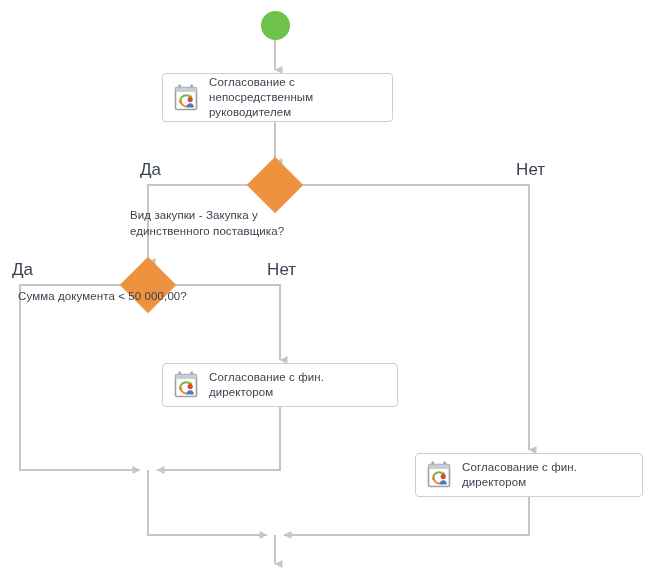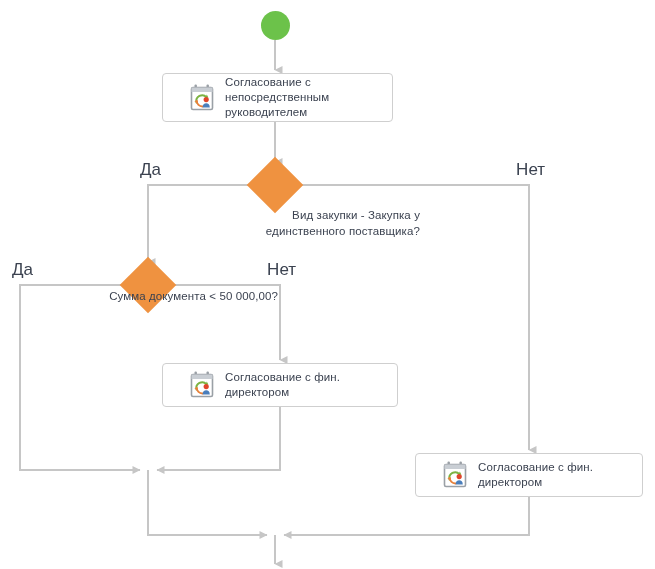--- a/index.html
+++ b/index.html
@@ -21,40 +21,40 @@
   .start-circle{
     width:29px;height:29px;border-radius:50%;
     background:#6cc24a;
   }
 
   .task-box{
     background:#ffffff;
     border:1px solid #cfcfcf;
     border-radius:4px;
     display:flex;align-items:center;
-    padding:0 8px 0 26px;
+    padding:0 8px 0 10px;
   }
   .task-icon{
     flex:0 0 auto;width:26px;height:28px;margin-right:10px;
   }
   .task-label{
     font-size:11.5px;line-height:15px;color:#3b4250;
     letter-spacing:.1px;white-space:pre-line;
   }
 
   .diamond{
     width:40px;height:40px;
     background:#ef9240;
     transform:rotate(45deg);
   }
 
   .cond-text{
     position:absolute;
     font-size:11.5px;line-height:16px;color:#3b4250;
-    text-align:right;white-space:pre-line;
+    text-align:left;white-space:pre-line;
     letter-spacing:.1px;
   }
 
   .edge-label{
     position:absolute;
     font-size:17px;color:#3b4250;
     letter-spacing:.1px;
   }
 </style>
 </head>

